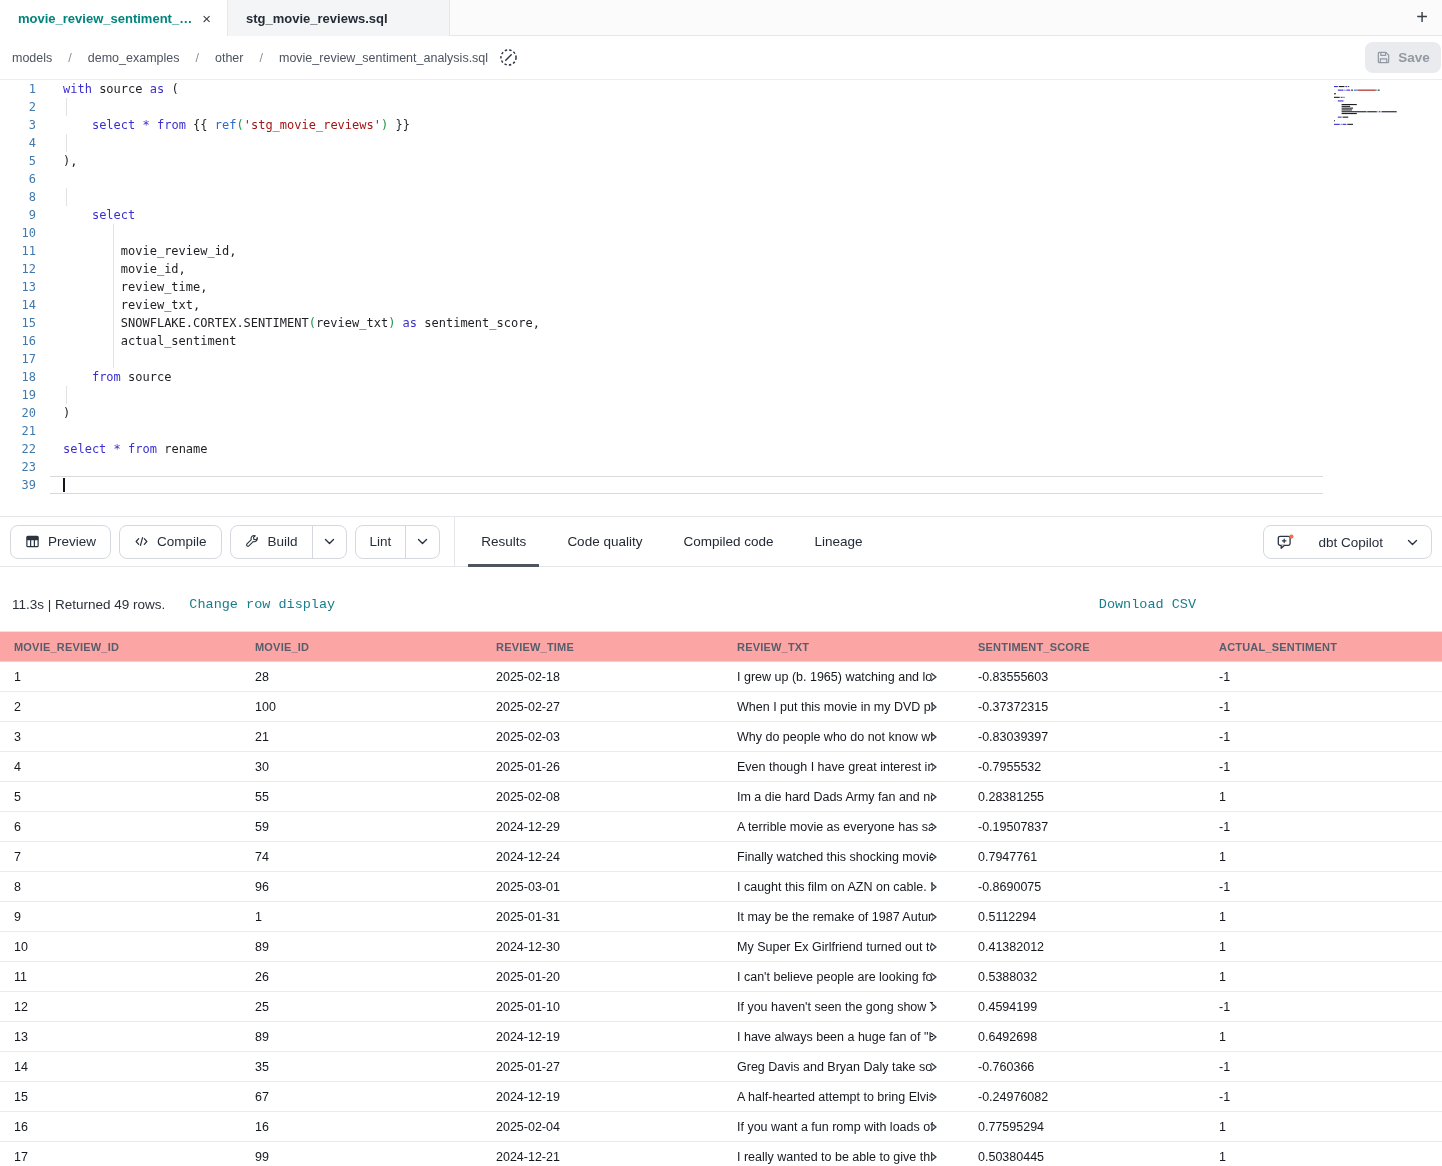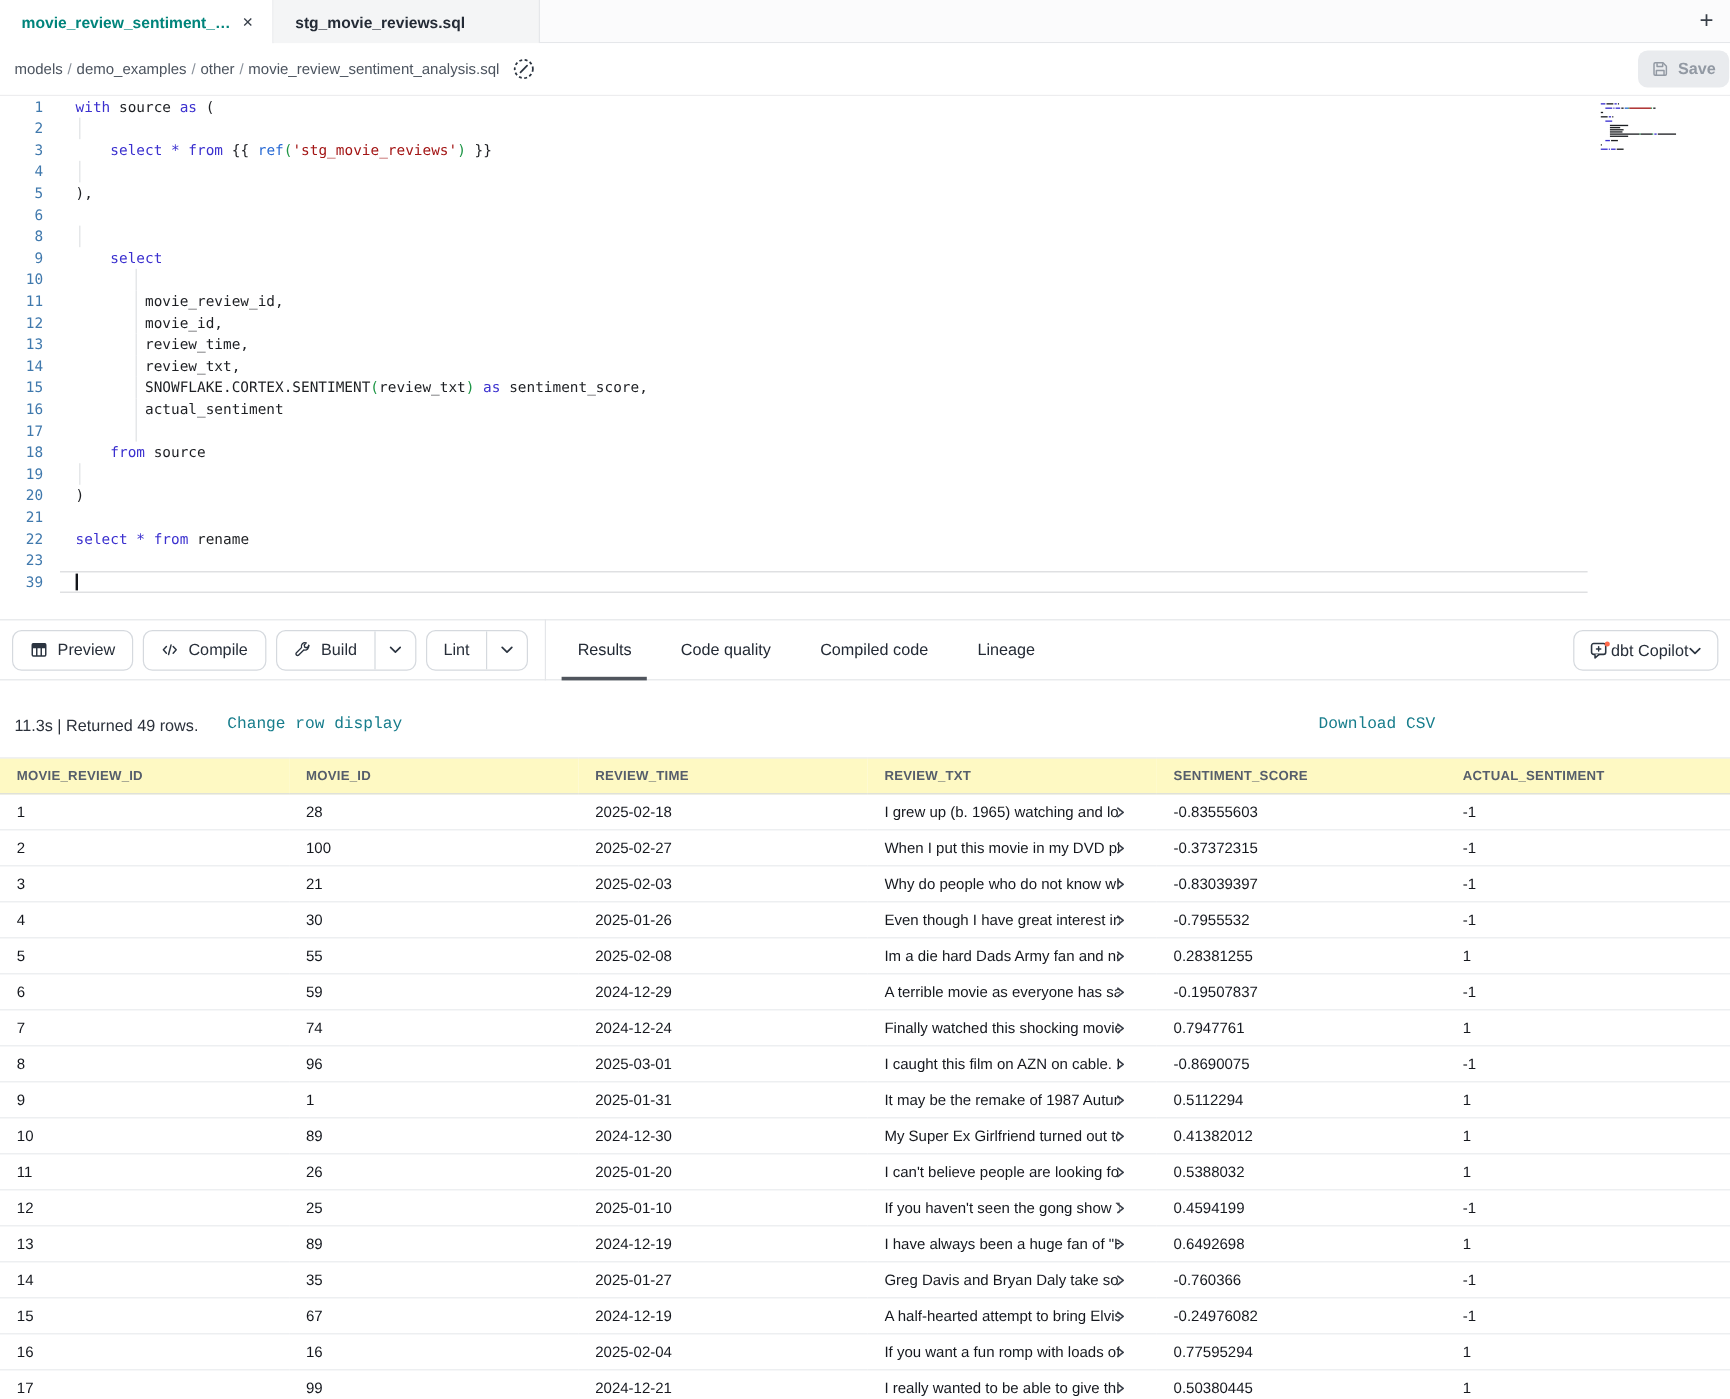--- a/index.html
+++ b/index.html
@@ -9,21 +9,21 @@
   
   .tabbar { position:absolute; top:0; left:0; width:1442px; height:36px; background:#fbfbfc; border-bottom:1px solid #e5e7ea; display:flex; }
   .ftab { height:36px; display:flex; align-items:center; padding:0 18px; font-size:13px; font-weight:700; cursor:pointer; }
   .ftab.inactive { width:222px; background:#f4f5f6; border-right:1px solid #e5e7ea; color:#242b36; }
   .ftab.active { width:228px; background:#ffffff; border-right:1px solid #e5e7ea; color:#00847b; margin-bottom:-1px; height:37px; justify-content:space-between; }
   .tab-close { font-size:15px; color:#39404b; font-weight:400; margin-left:10px; cursor:pointer; line-height:1; }
   .newtab { margin-left:auto; width:40px; display:flex; align-items:center; justify-content:center; font-size:20px; font-weight:400; color:#394049; cursor:pointer; }
 
   
   .crumbbar { position:absolute; top:36px; left:0; width:1442px; height:44px; background:#fff; border-bottom:1px solid #ededef; display:flex; align-items:center; padding:0 12px; }
-  .crumb { font-size:12.5px; color:#4c545f; display:flex; align-items:flex-start; gap:4px; }
+  .crumb { font-size:12.5px; color:#4c545f; display:flex; align-items:flex-start; gap:16px; }
   .crumb .sep { color:#8a919b; }
   .doc-badge { margin-left:10px; display:flex; align-items:center; }
   .savebtn { position:absolute; right:1px; top:6px; height:31px; width:76px; background:#e9ebee; border:none; border-radius:8px; display:flex; align-items:center; justify-content:center; gap:7px; color:#9299a3; font-size:13.5px; font-weight:600; cursor:default; font-family:inherit; }
 
   
   .editor { position:absolute; top:80px; left:0; width:1442px; height:447px; background:#fff; overflow:hidden; }
   .code-line { position:relative; height:18px; line-height:18px; font-family:"DejaVu Sans Mono", monospace; font-size:12px; white-space:pre; }
   .gutter { display:inline-block; width:36px; text-align:right; color:#4079ad; }
   .line-body { position:relative; display:inline-block; margin-left:27px; height:18px; vertical-align:top; }
   .indent-guide { position:absolute; top:0; bottom:0; width:0; border-left:1px solid #dfe1e4; }
@@ -40,33 +40,33 @@
   .rtoolbar { position:absolute; top:516px; left:0; width:1442px; height:51px; border-top:1px solid #e4e6e9; border-bottom:1px solid #e4e6e9; background:#fff; display:flex; align-items:center; }
   .btn { height:34px; margin-left:8px; background:#fff; border:1px solid #d5d9de; border-radius:8px; display:flex; align-items:center; font-size:13.5px; font-weight:500; color:#272e39; cursor:pointer; overflow:hidden; font-family:inherit; }
   .btn:first-child { margin-left:10px; }
   .btn .main { display:flex; align-items:center; gap:8px; padding:0 14px; height:100%; }
   .btn .chev-part { height:100%; display:flex; align-items:center; padding:0 11px; border-left:1px solid #d5d9de; cursor:pointer; }
   .tb-divider { width:1px; height:51px; background:#e4e6e9; margin-left:14px; }
   .rtabs { display:flex; height:51px; align-items:center; }
   .rtab { padding:0 13px; margin:0 15px 0 0; height:51px; display:flex; align-items:center; font-size:13.5px; color:#232a35; cursor:pointer; position:relative; }
   .rtab:first-child { margin-left:13px;text-align:right; }
   .rtab.active::after { content:""; position:absolute; left:0; right:0; bottom:0; height:3px; background:#50555d; }
-  .copilot { position:absolute; right:10px; top:8px; height:34px; border:1px solid #d5d9de; border-radius:8px; background:#fff; display:flex; align-items:center; gap:0; padding:0 13px; font-size:13.5px; font-weight:500; color:#272e39; cursor:pointer; font-family:inherit; }
+  .copilot { position:absolute; right:10px; top:8px; height:34px; border:1px solid #d5d9de; border-radius:8px; background:#fff; display:flex; align-items:center; gap:24px; padding:0 13px; font-size:13.5px; font-weight:500; color:#272e39; cursor:pointer; font-family:inherit; }
 
   
   .statusrow { position:absolute; top:578px; left:0; width:1192px; height:53px; display:flex; align-items:center; background:#fff; }
   .status-summary { margin-left:12px; font-size:13.5px; color:#2b313b; }
   .linklike { font-size:13.5px; color:#177d8c; cursor:pointer; font-weight:500;font-family:Liberation Mono, monospace; }
   .change-link { margin-left:24px; }
   .download-link { position:absolute; right:-4px; }
 
   
   .tablewrap { position:absolute; top:631px; left:0; width:1442px; bottom:0; overflow:hidden; }
   table.results { width:1446px; border-collapse:collapse; table-layout:fixed; }
-  table.results th { height:30px; background:#fef9c3; border-top:1px solid #e4e6ea; border-bottom:1px solid #d7dbe0; font-size:11px; font-weight:700; color:#565e6b; text-align:left; padding:0 8px 0 14px; letter-spacing:.2px; white-space:nowrap; }
+  table.results th { height:30px; background:#fca5a5; border-top:1px solid #e4e6ea; border-bottom:1px solid #d7dbe0; font-size:11px; font-weight:700; color:#565e6b; text-align:left; padding:0 8px 0 14px; letter-spacing:.2px; white-space:nowrap; }
   table.results td { height:30px; border-bottom:1px solid #e9ebee; font-size:12.5px; color:#15181e; padding:0 8px 0 14px; position:relative; white-space:nowrap; }
   .txtcell { display:inline-block; max-width:196px; overflow:hidden; vertical-align:middle; }
   .expand { position:absolute; left:206px; top:50%; transform:translateY(-50%); cursor:pointer; display:flex; }
 </style>
 </head>
 <body>
 
 <div class="app">
 
   <div class="tabbar">

